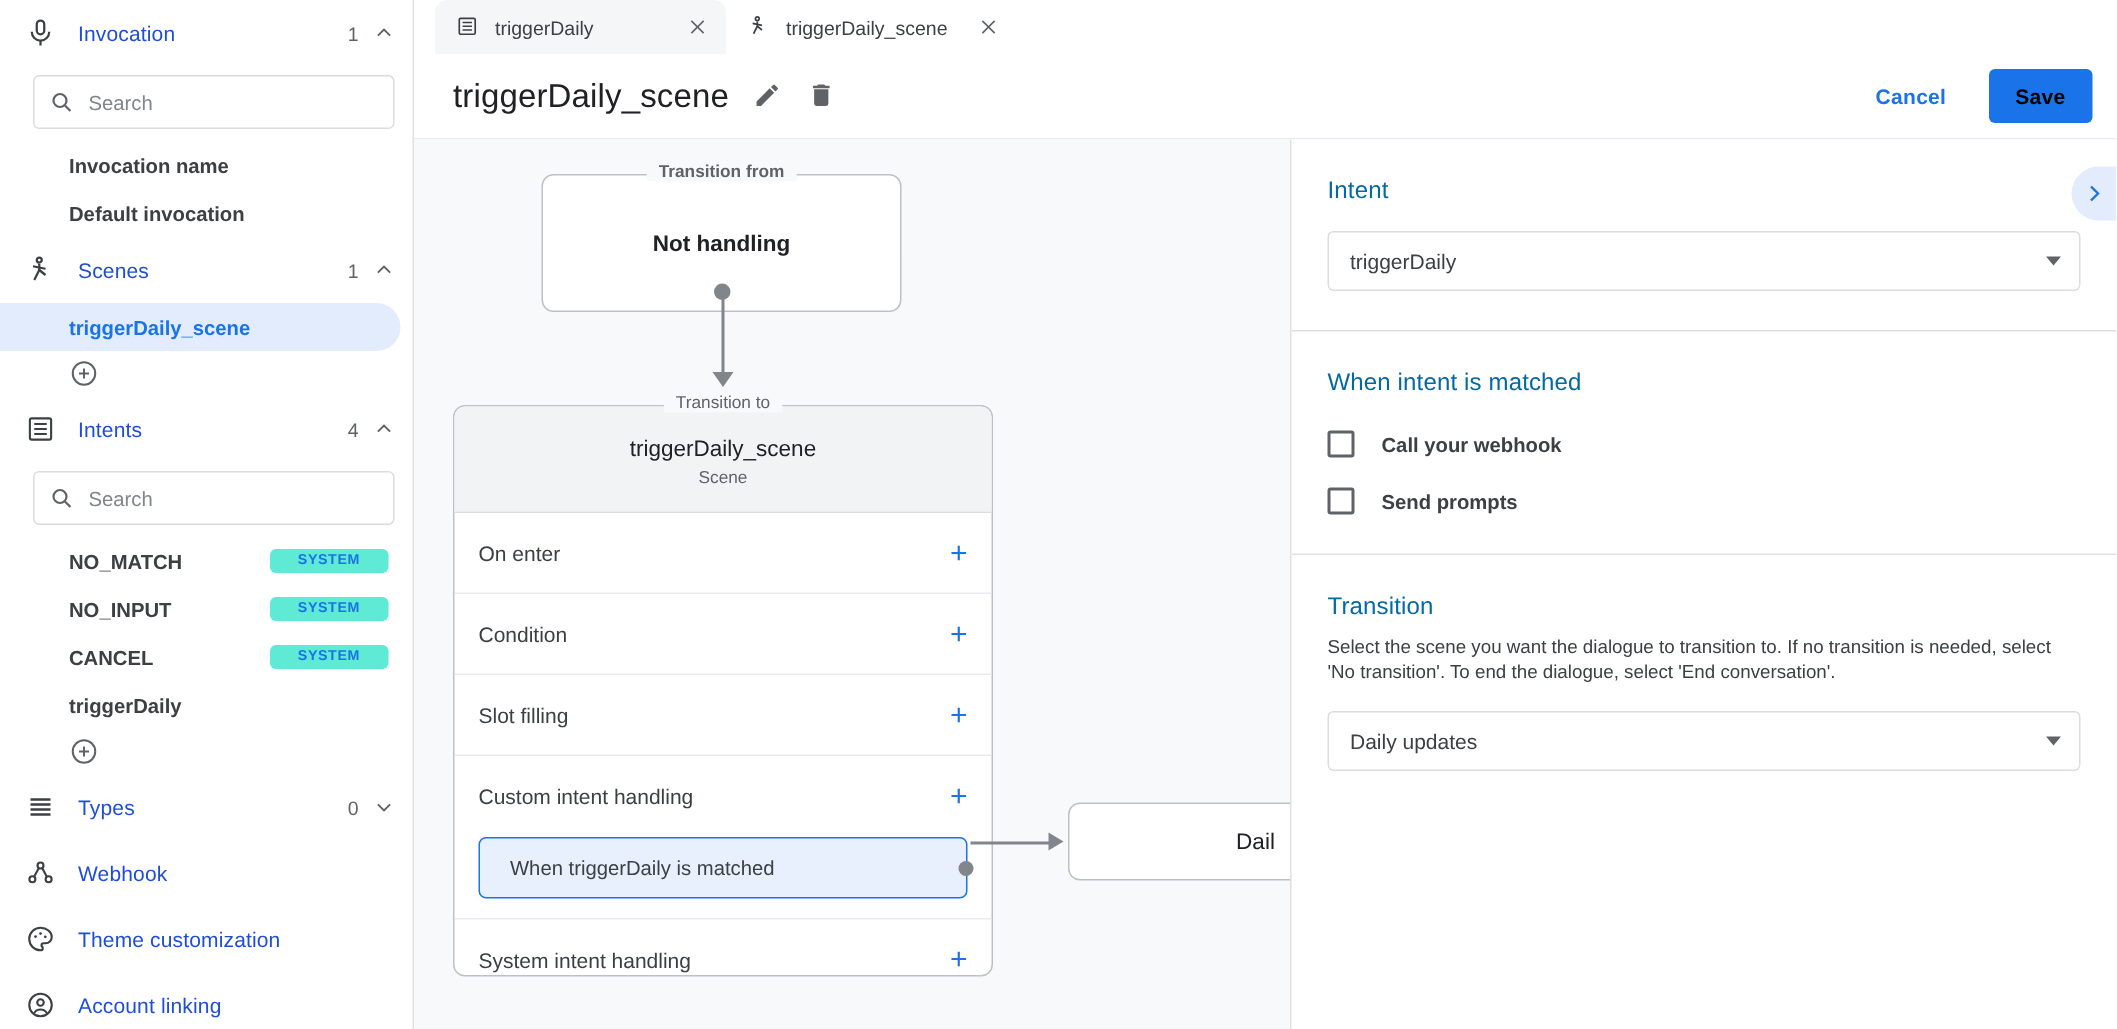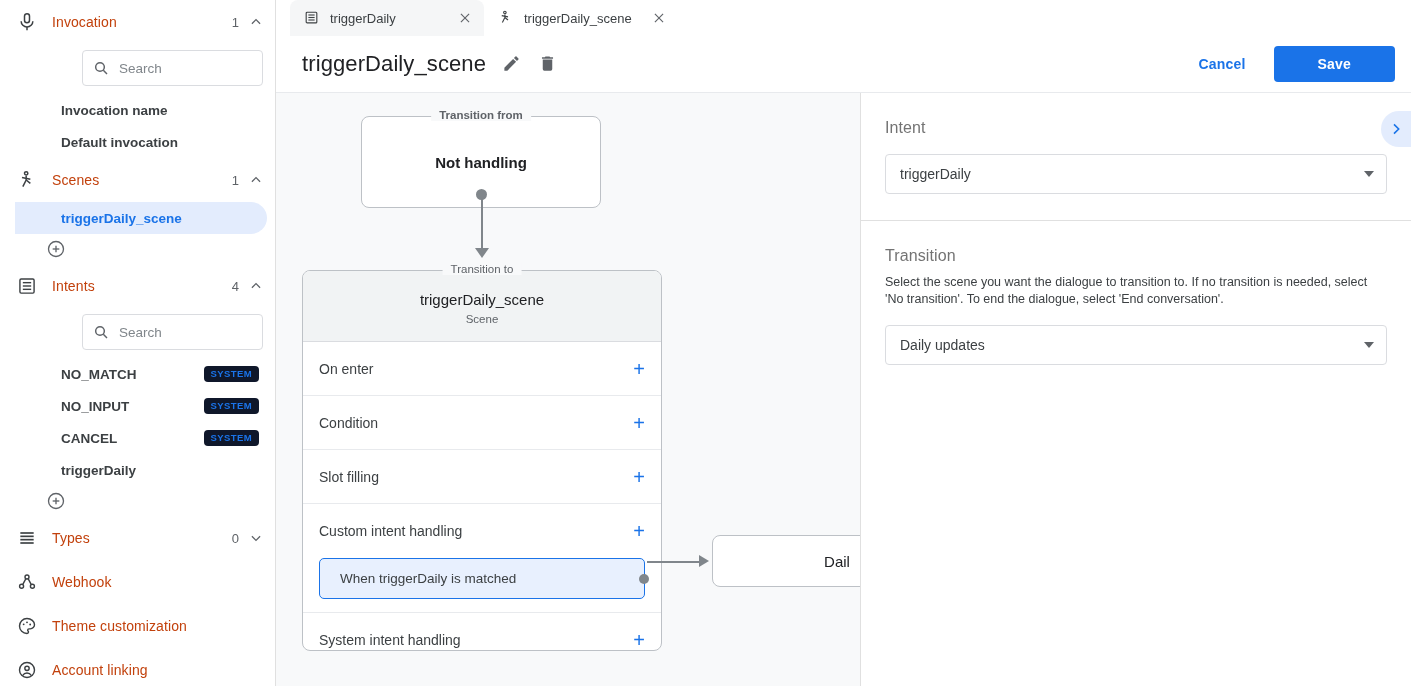--- a/index.html
+++ b/index.html
@@ -19,50 +19,50 @@
   }
   .nav-section-head {
     display: flex; align-items: center; height: 44px;
     padding: 0 12px 0 16px; cursor: pointer; user-select: none;
   }
   .nav-ico {
     width: 22px; height: 22px; flex: 0 0 22px; margin-right: 14px;
     display: flex; align-items: center; justify-content: center; color: #3c4043;
   }
   .nav-ico svg { display: block; }
-  .nav-label { font-size: 14px; color: #c2410c; flex: 1; letter-spacing: .1px; }
+  .nav-label { font-size: 14px; color: #1d4ed8; flex: 1; letter-spacing: .1px; }
   .nav-count { font-size: 13px; color: #5f6368; margin-right: 10px; }
   .caret { width: 14px; height: 14px; color: #5f6368; display:flex; align-items:center;}
-  .search-wrap { padding: 6px 12px 8px 46px; margin-left: 36px; }
+  .search-wrap { padding: 6px 12px 8px 22px; }
   .search-box {
     display: flex; align-items: center; height: 36px;
     border: 1px solid #dadce0; border-radius: 4px; padding: 0 10px;
     background: #fff;
   }
   .search-box svg { flex: 0 0 16px; color: #5f6368; margin-right: 10px; }
   .search-box input {
     border: 0; outline: none; font-size: 13.5px; color: #3c4043;
     font-family: inherit; width: 100%; background: transparent;
   }
   .search-box input::placeholder { color: #80868b; }
   .leaf {
     display: flex; align-items: center; height: 32px;
     padding: 0 16px 0 46px; font-size: 13.5px; font-weight: bold;
-    color: #3c4043; cursor: pointer; position: relative; margin-left: 15px;
+    color: #3c4043; cursor: pointer; position: relative;
   }
   .leaf .leaf-text { flex: 1; }
   .leaf.selected {
     background: #e3ecfd; color: #1a73e8;
     border-top-right-radius: 16px; border-bottom-right-radius: 16px;
     margin-right: 8px;
   }
   .badge {
     font-size: 9.5px; font-weight: bold; letter-spacing: .4px;
-    color: #1a73e8; background: #0f172a; border-radius: 4px;
-    padding: 3px 7px; line-height: 1;
+    color: #1a73e8; background: #5eead4; border-radius: 4px;
+    padding: 3px 19px; line-height: 1;
   }
   .add-row { padding: 5px 0 5px 46px; }
   .add-circle { width: 20px; height: 20px; color: #5f6368; cursor: pointer; display:block;}
 
   
   .main { flex: 1; display: flex; flex-direction: column; min-width: 0; position: relative; background:#fff;}
   .tabbar {
     height: 36px; background: #fff; display: flex; align-items: flex-end;
     padding-left: 14px; position: relative; flex: 0 0 36px;
   }
@@ -84,22 +84,22 @@
   }
   .page-title { font-size: 22px; color: #202124; font-weight: normal; letter-spacing: .1px;}
   .head-ico { width: 20px; height: 20px; margin-left: 16px; color: #5f6368; cursor: pointer; display:flex;}
   .head-spacer { flex: 1; }
   .btn-text {
     font-size: 14px; font-weight: bold; color: #1a73e8; padding: 9px 14px;
     border-radius: 4px; background: transparent; border: 0; cursor: pointer;
     font-family: inherit; letter-spacing: .2px;
   }
   .btn-primary {
-    font-size: 14px; font-weight: bold; color: #ffffff; background: #1a73e8;
-    border: 0; border-radius: 4px; padding: 10px 44px; cursor: pointer;
+    font-size: 14px; font-weight: bold; color: #000000; background: #1a73e8;
+    border: 0; border-radius: 4px; padding: 10px 18px; cursor: pointer;
     font-family: inherit; margin-left: 14px; letter-spacing: .2px;
   }
 
   .body-area { flex: 1; display: flex; min-height: 0; position: relative; }
 
   
   .canvas {
     flex: 1; background: #f8f9fa; position: relative; overflow: hidden; min-width:0;
   }
   .fieldset {
@@ -158,21 +158,21 @@
   }
   #node-target .body { display:flex;align-items:center;justify-content:center;height:100%;font-size:15px;color:#202124;}
 
   
   .rightpanel {
     width: 551px; flex: 0 0 551px; background: #fff; border-left: 1px solid #e0e0e0;
     position: relative; overflow: hidden;
   }
   .rp-sec { padding: 26px 24px 26px 24px; border-bottom: 1px solid #e0e0e0; }
   .rp-sec.last { border-bottom: 0; }
-  .rp-title { font-size: 16px; color: #737373; letter-spacing: .1px;}
+  .rp-title { font-size: 16px; color: #0369a1; letter-spacing: .1px;}
   .rp-desc { font-size: 12.5px; color: #3c4043; line-height: 17px; margin-top: 9px; }
   .select {
     margin-top: 17px; height: 40px; border: 1px solid #dadce0; border-radius: 4px;
     display: flex; align-items: center; padding: 0 12px 0 14px; cursor: pointer; background:#fff;
   }
   .select .sv { flex: 1; font-size: 14px; color: #3c4043; }
   .select .sarrow {
     width: 0; height: 0; border-left: 5px solid transparent; border-right: 5px solid transparent;
     border-top: 6px solid #5f6368;
   }
@@ -485,20 +485,31 @@
         </div>
 
         <div class="rp-sec">
           <div class="rp-title">Intent</div>
           <div class="select">
             <span class="sv">triggerDaily</span>
             <span class="sarrow"></span>
           </div>
         </div>
 
+        <div class="rp-sec">
+          <div class="rp-title">When intent is matched</div>
+          <div class="cb-row">
+            <span class="cb"></span>
+            <span class="cb-label">Call your webhook</span>
+          </div>
+          <div class="cb-row">
+            <span class="cb"></span>
+            <span class="cb-label">Send prompts</span>
+          </div>
+        </div>
 
         <div class="rp-sec last">
           <div class="rp-title">Transition</div>
           <div class="rp-desc">Select the scene you want the dialogue to transition to. If no transition is needed, select 'No transition'. To end the dialogue, select 'End conversation'.</div>
           <div class="select">
             <span class="sv">Daily updates</span>
             <span class="sarrow"></span>
           </div>
         </div>
       </div>

